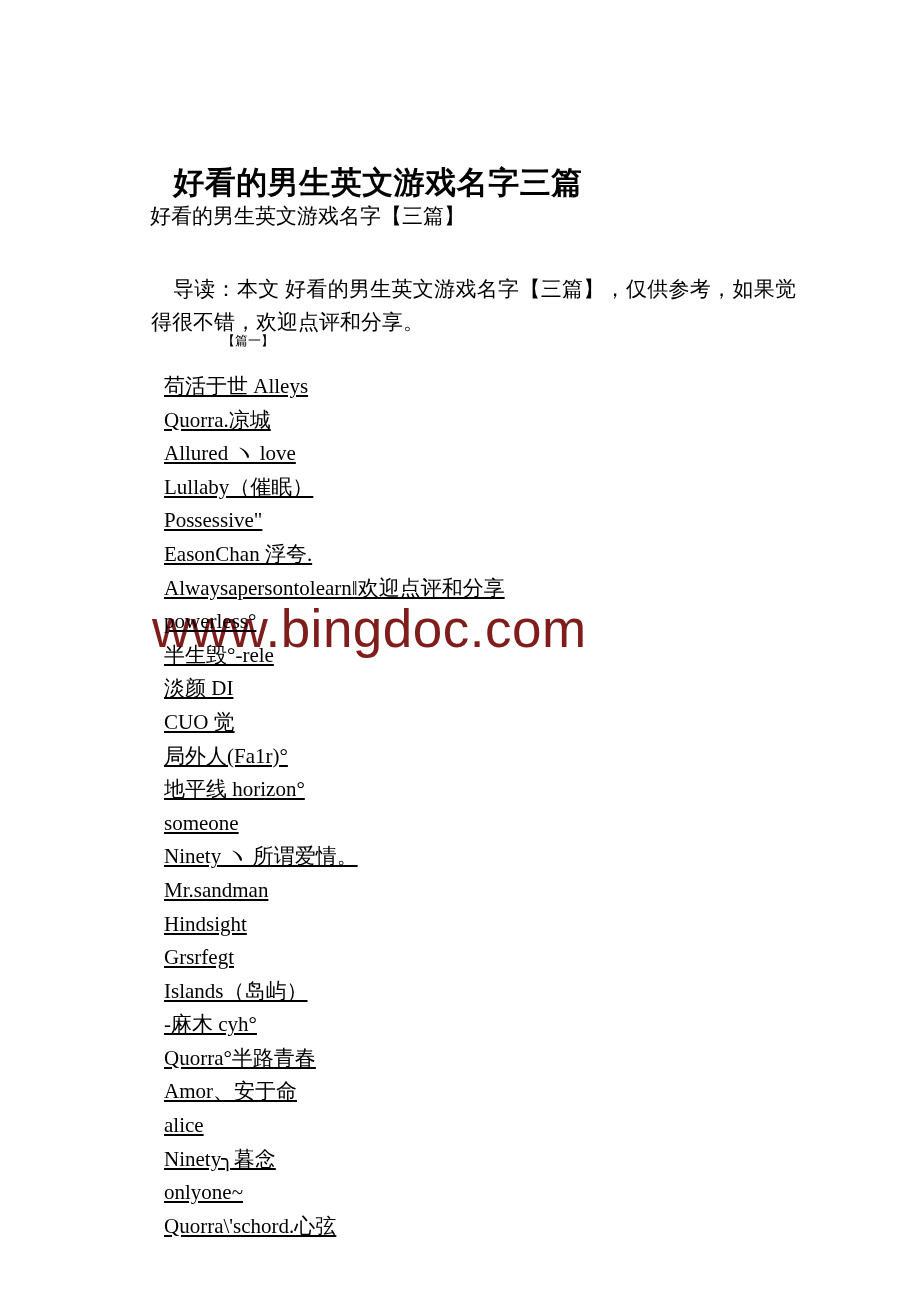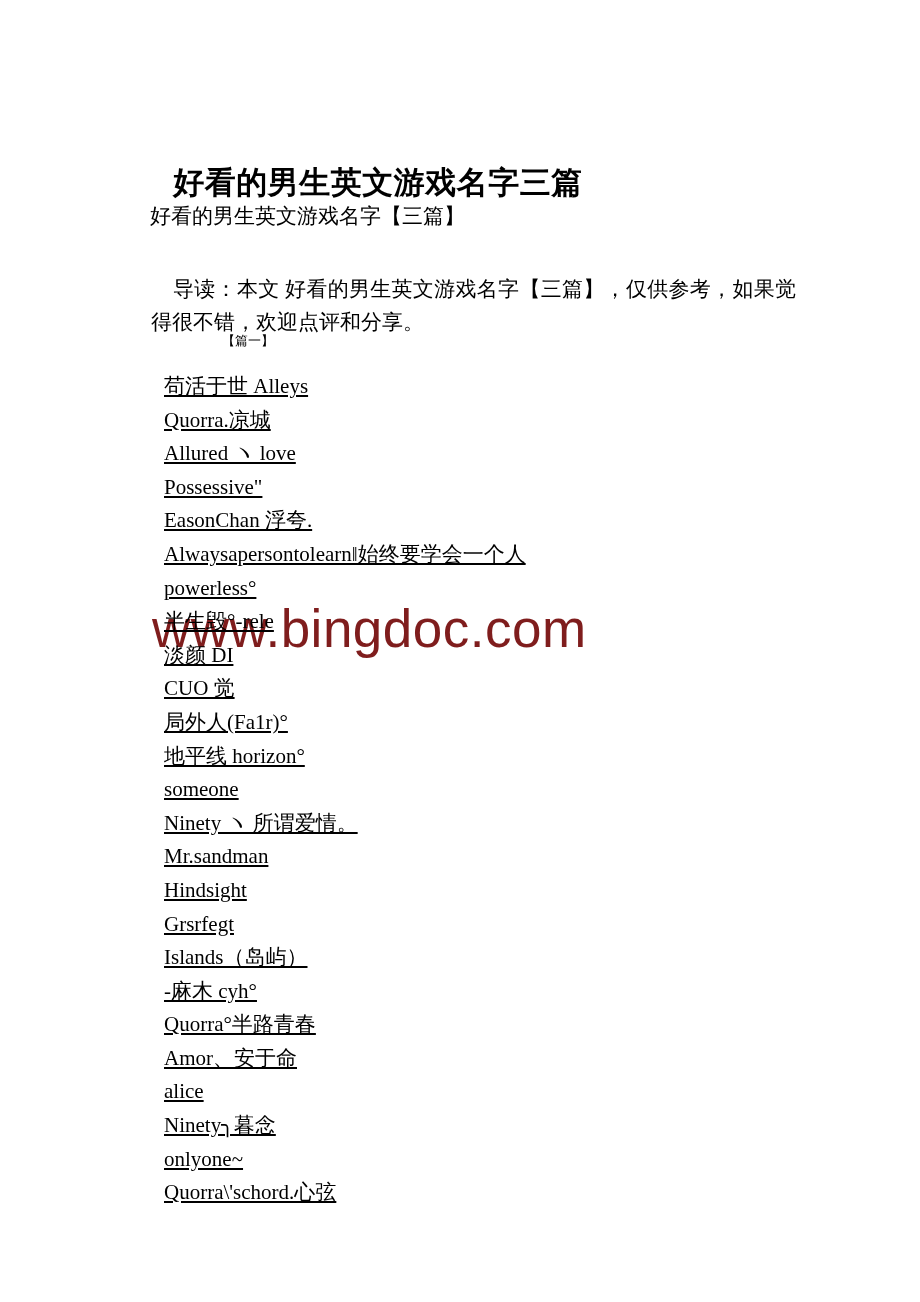--- a/index.html
+++ b/index.html
@@ -120,23 +120,24 @@
     <div class="subtitle">好看的男生英文游戏名字【三篇】</div>
 
     <p class="lead">导读：本文 好看的男生英文游戏名字【三篇】，仅供参考，如果觉得很不错，欢迎点评和分享。</p>
 
     <div class="section-heading">【篇一】</div>
 
     <ul class="name-list">
       <li>苟活于世 Alleys</li>
       <li>Quorra.凉城</li>
       <li>Allured ヽ love</li>
+      <li>Lullaby（催眠）</li>
       <li>Possessive"</li>
       <li>EasonChan 浮夸.</li>
-      <li>Alwaysapersontolearn‖始终要学会一个人</li>
+      <li>Alwaysapersontolearn‖欢迎点评和分享</li>
       <li>powerless°</li>
       <li>半生毁°-rele</li>
       <li>淡颜 DI</li>
       <li>CUO 觉</li>
       <li>局外人(Fa1r)°</li>
       <li>地平线 horizon°</li>
       <li>someone</li>
       <li>Ninety ヽ 所谓爱情。</li>
       <li>Mr.sandman</li>
       <li>Hindsight</li>

